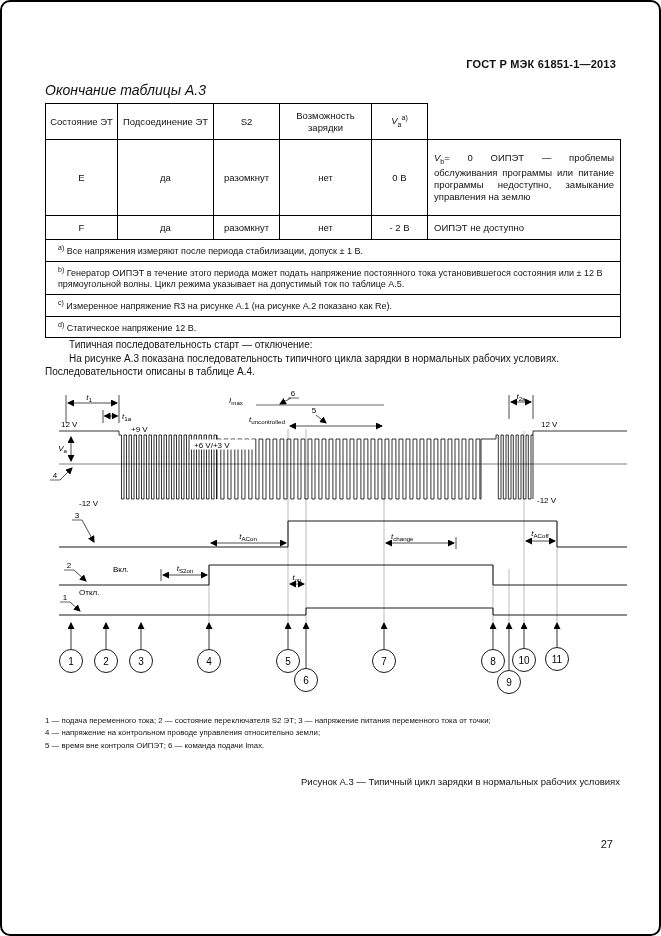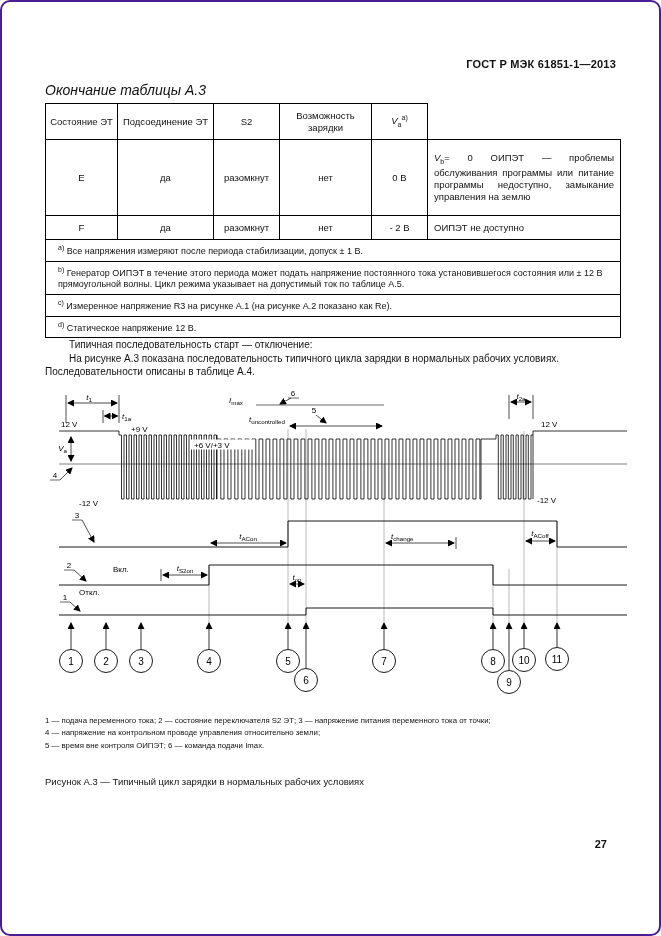--- a/index.html
+++ b/index.html
@@ -1,41 +1,41 @@
 <!DOCTYPE html>
 <html><head>
 <meta charset="utf-8">
 <style>
   * { margin:0; padding:0; box-sizing:border-box; }
   html,body { background:#fff; }
   body { width:661px; height:936px; font-family:"Liberation Sans",sans-serif; color:#111; }
   .page { width:661px; height:936px; padding:56px 43px 0 43px; position:relative;
-          background:#fff; border:2px solid #4c1d95; border-radius:10px; overflow:hidden; }
+          background:#fff; border:2px solid #000000; border-radius:10px; overflow:hidden; }
   .doc-header { text-align:right; font-weight:bold; font-size:11px; letter-spacing:.2px; }
   .cont-label { font-style:italic; font-size:14px; margin-top:12px; }
 
   table.a3 { border-collapse:collapse; width:575px; margin-top:5px; font-size:9.5px; table-layout:fixed; }
   .a3 th, .a3 td { border:1px solid #000; padding:2px 4px; text-align:center;
                    vertical-align:middle; font-weight:normal; line-height:1.25; }
   .a3 thead th { height:36px; }
   .a3 th.blank { border-top:none; border-right:none; }
   .a3 td.note { text-align:justify; padding:3px 6px; }
   .a3 tr.rowE td { height:76px; }
   .a3 tr.rowF td { height:24px; }
   .a3 td.fn { text-align:left; font-size:9px; padding:3px 6px 3px 12px; line-height:1.3; }
   sup { font-size:7px; vertical-align:super; }
   sub { font-size:7px; vertical-align:sub; }
 
   .para { font-size:10px; line-height:1.35; text-indent:24px; width:575px; }
   .para.first { }
 
   .figure { margin-top:10px; width:575px; }
   .fig-key { font-size:7.8px; text-align:left; line-height:1.6; margin-top:12px; }
-  .fig-caption { font-size:9.5px; text-align:left; margin-top:24px; }
-  .page-number { position:absolute; right:52px; top:836px; font-weight:bold; font-size:11px; }
+  .fig-caption { font-size:9.5px; text-align:right; margin-top:24px; }
+  .page-number { position:absolute; right:46px; top:836px; font-weight:normal; font-size:11px; }
 
   svg text { font-family:"Liberation Sans",sans-serif; font-size:8px; fill:#000; }
   svg .s { font-size:6.2px; }
   svg .var { font-style:italic; }
   svg .cnum { font-size:10px; }
 </style>
 </head>
 <body>
 
 <div class="page">

